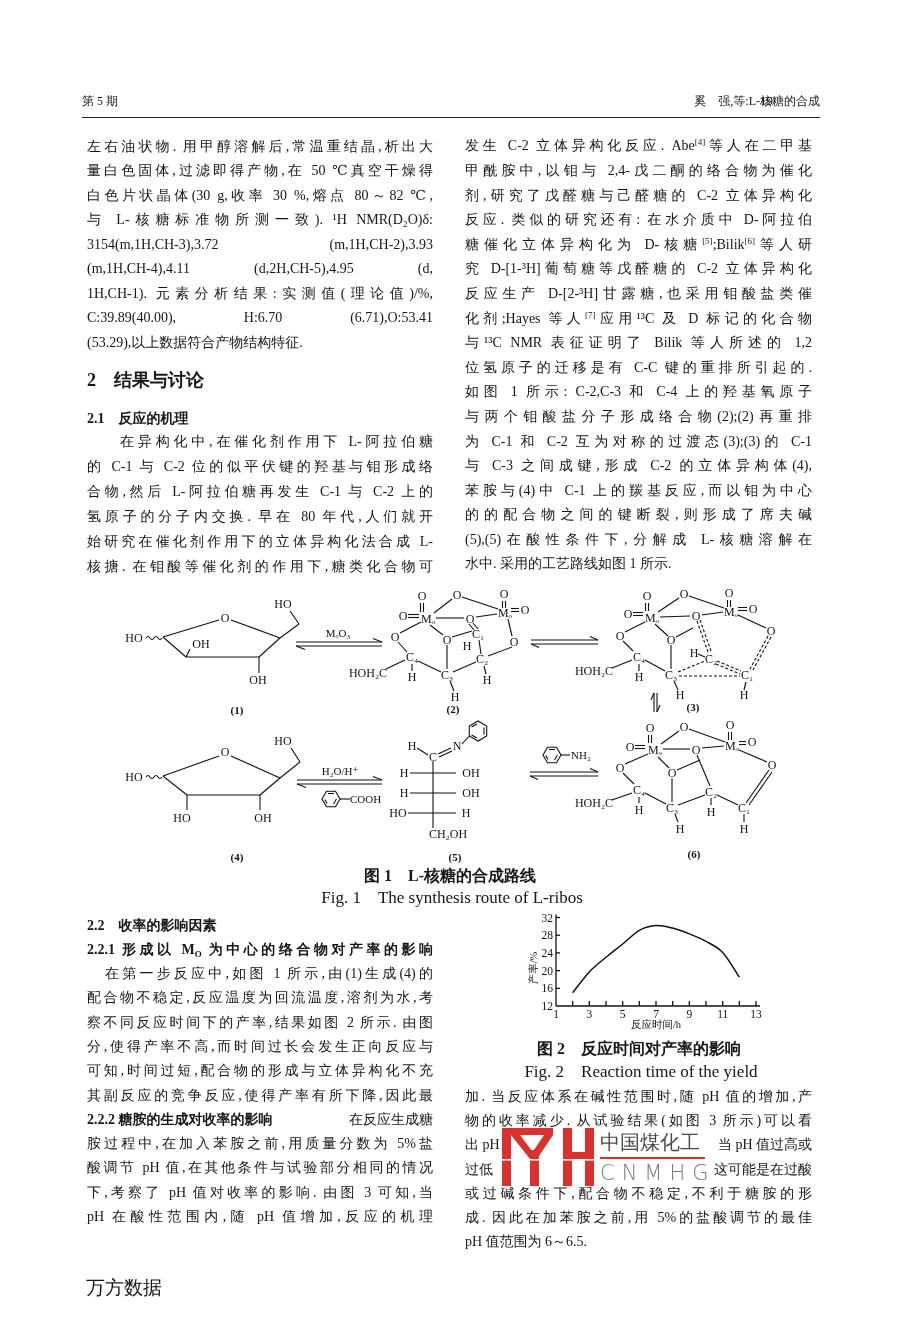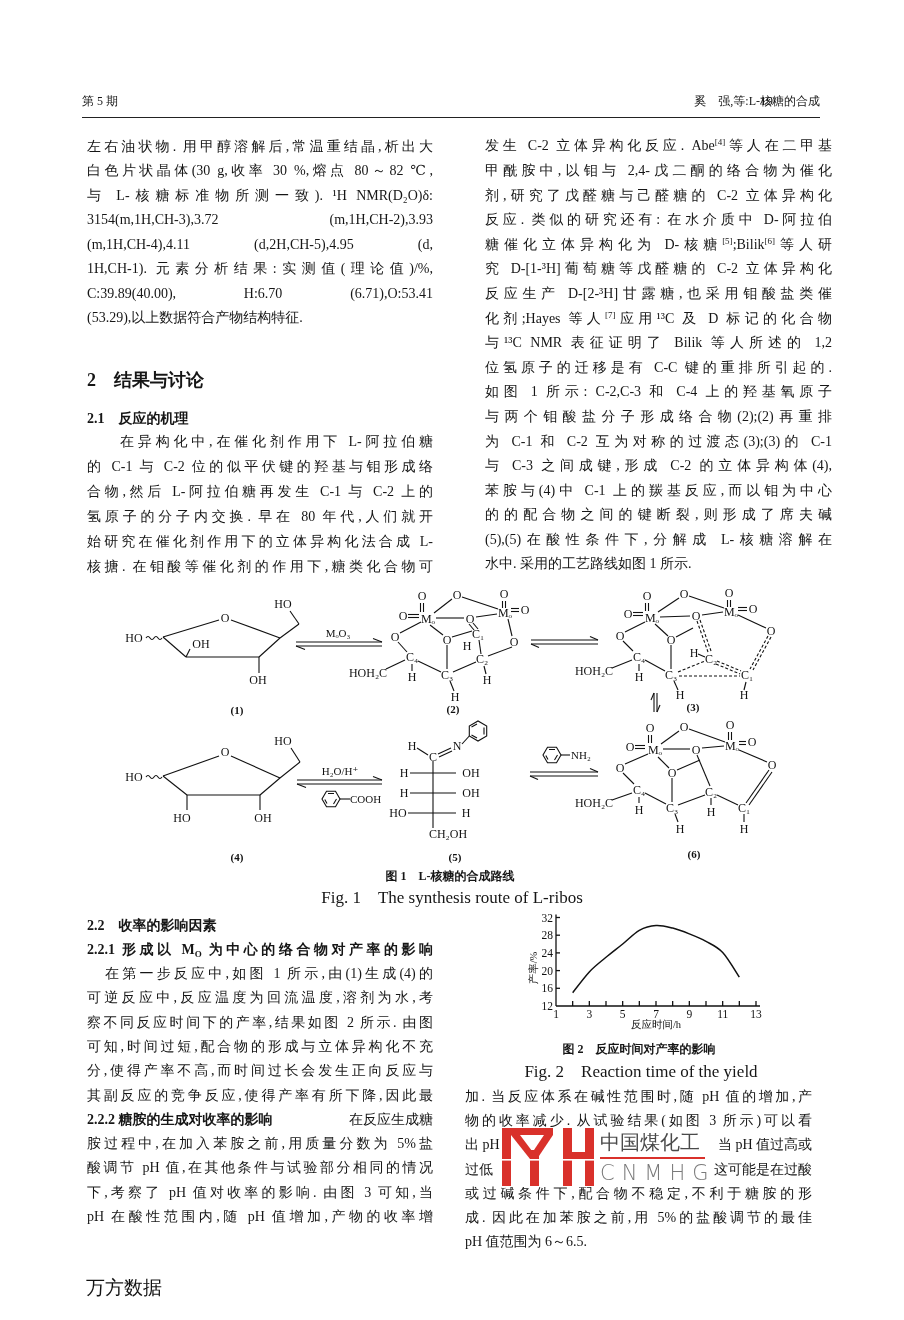--- a/index.html
+++ b/index.html
@@ -17,21 +17,21 @@
   .ra .ln { height:24.6px; line-height:24.6px; }
   .lc .ln { height:24.3px; line-height:24.3px; }
   .rb .ln { height:24.2px; line-height:24.2px; }
   .ln sup { font-size:9px; vertical-align:5px; line-height:0; }
   .ln sub { font-size:9px; vertical-align:-3px; line-height:0; }
   .sec-h { position:absolute; font-size:18px; font-weight:bold; line-height:24px; white-space:nowrap; }
   .sub-h { position:absolute; font-size:14px; font-weight:bold; line-height:24px; white-space:nowrap; }
   .bold { font-weight:bold; }
   .split { display:flex; justify-content:space-between;align-items:flex-end; }
   .cap { position:absolute; text-align:center; white-space:nowrap; line-height:18px; }
-  .cap-cn { font-size:12px; font-weight:bold; }
+  .cap-cn { font-size:16px; font-weight:bold; }
   .cap-en { font-size:17px; }
   .footer { position:absolute; left:86px; top:1274px; font-family:"DejaVu Sans","Liberation Sans",sans-serif; font-size:19px; line-height:26px; color:#111; }
   
   svg text { font-family:"Liberation Serif","DejaVu Serif",serif; fill:#111; }
   #fig1 line, #fig1 path { stroke:#111; stroke-width:1.1; fill:none; }
   #fig1 .dash { stroke-dasharray:3 2; }
   #fig1 text.at { font-size:12px; }
   #fig1 text.lab { font-size:11px; font-weight:bold; }
   #fig1 text.rg { font-size:11px; }
   #chart-svg .ax { stroke:#111; stroke-width:1.3; }
@@ -47,20 +47,21 @@
 </head>
 <body>
 
 <div class="hdr" style="left:82px;">第 5 期</div>
 <div class="hdr" style="left:82px;width:738px;text-align:right;">奚　强,等:L-核糖的合成</div>
 <div class="hdr" style="left:760px;width:46px;text-align:left;font-size:13px;">19</div>
 <div class="hdr-rule"></div>
 
 <div class="col la" style="left:87px;top:134.5px;width:346px;">
   <div class="ln">左右油状物. 用甲醇溶解后,常温重结晶,析出大</div>
+  <div class="ln">量白色固体,过滤即得产物,在 50 ℃真空干燥得</div>
   <div class="ln">白色片状晶体(30 g,收率 30 %,熔点 80～82 ℃,</div>
   <div class="ln">与 L-核糖标准物所测一致). ¹H NMR(D₂O)δ:</div>
   <div class="ln">3154(m,1H,CH-3),3.72 (m,1H,CH-2),3.93</div>
   <div class="ln">(m,1H,CH-4),4.11 (d,2H,CH-5),4.95 (d,</div>
   <div class="ln">1H,CH-1). 元素分析结果:实测值(理论值)/%,</div>
   <div class="ln">C:39.89(40.00), H:6.70 (6.71),O:53.41</div>
   <div class="ln last">(53.29),以上数据符合产物结构特征.</div>
 </div>
 
 <div class="sec-h" style="left:87px;top:368px;">2　结果与讨论</div>
@@ -68,21 +69,21 @@
 
 <div class="col lb" style="left:87px;top:429.2px;width:346px;">
   <div class="ln" style="padding-left:33px;">在异构化中,在催化剂作用下 L-阿拉伯糖</div>
   <div class="ln">的 C-1 与 C-2 位的似平伏键的羟基与钼形成络</div>
   <div class="ln">合物,然后 L-阿拉伯糖再发生 C-1 与 C-2 上的</div>
   <div class="ln">氢原子的分子内交换. 早在 80 年代,人们就开</div>
   <div class="ln">始研究在催化剂作用下的立体异构化法合成 L-</div>
   <div class="ln">核搪. 在钼酸等催化剂的作用下,糖类化合物可</div>
 </div>
 
-<div class="col ra" style="left:465px;top:134.4px;width:347px;margin-left:20px;">
+<div class="col ra" style="left:465px;top:134.4px;width:347px;">
   <div class="ln"><span>发生 C-2 立体异构化反应. Abe</span><sup>[4]</sup><span>等人在二甲基</span></div>
   <div class="ln">甲酰胺中,以钼与 2,4-戊二酮的络合物为催化</div>
   <div class="ln">剂,研究了戊醛糖与己醛糖的 C-2 立体异构化</div>
   <div class="ln">反应. 类似的研究还有: 在水介质中 D-阿拉伯</div>
   <div class="ln"><span>糖催化立体异构化为 D-核糖</span><sup>[5]</sup><span>;Bilik</span><sup>[6]</sup><span>等人研</span></div>
   <div class="ln">究 D-[1-³H]葡萄糖等戊醛糖的 C-2 立体异构化</div>
   <div class="ln">反应生产 D-[2-³H]甘露糖,也采用钼酸盐类催</div>
   <div class="ln"><span>化剂;Hayes 等人</span><sup>[7]</sup><span>应用¹³C 及 D 标记的化合物</span></div>
   <div class="ln">与¹³C NMR 表征证明了 Bilik 等人所述的 1,2</div>
   <div class="ln">位氢原子的迁移是有 C-C 键的重排所引起的.</div>
@@ -364,33 +365,33 @@
   </g>
 </svg>
 
 <div class="cap cap-cn" style="left:300px;width:300px;top:867px;">图 1　L-核糖的合成路线</div>
 <div class="cap cap-en" style="left:302px;width:300px;top:889px;">Fig. 1　The synthesis route of L-ribos</div>
 
 <div class="col lc" style="left:87px;top:913.5px;width:346px;">
   <div class="ln last bold">2.2　收率的影响因素</div>
   <div class="ln bold"><span>2.2.1 形成以 M</span><sub>O</sub><span> 为中心的络合物对产率的影响</span></div>
   <div class="ln" style="padding-left:18px;">在第一步反应中,如图 1 所示,由(1)生成(4)的</div>
-  <div class="ln">可逆反应中,反应温度为回流温度,溶剂为水,考</div>
+  <div class="ln">配合物不稳定,反应温度为回流温度,溶剂为水,考</div>
   <div class="ln">察不同反应时间下的产率,结果如图 2 所示. 由图</div>
+  <div class="ln">分,使得产率不高,而时间过长会发生正向反应与</div>
   <div class="ln">可知,时间过短,配合物的形成与立体异构化不充</div>
-  <div class="ln">分,使得产率不高,而时间过长会发生正向反应与</div>
   <div class="ln">其副反应的竞争反应,使得产率有所下降,因此最</div>
   <div class="ln split">
       <span class="bold">2.2.2 糖胺的生成对收率的影响</span>
       <span>在反应生成糖</span>
     </div>
   <div class="ln">胺过程中,在加入苯胺之前,用质量分数为 5%盐</div>
   <div class="ln">酸调节 pH 值,在其他条件与试验部分相同的情况</div>
   <div class="ln">下,考察了 pH 值对收率的影响. 由图 3 可知,当</div>
-  <div class="ln">pH 在酸性范围内,随 pH 值增加,产物的收率增</div>
+  <div class="ln">pH 在酸性范围内,随 pH 值增加,反应的机理</div>
 </div>
 
 <svg id="chart-svg" width="290" height="130" viewBox="500 905 290 130" style="position:absolute;left:500px;top:905px;">
     <line x1="556" y1="914.5" x2="556" y2="1006" class="ax"></line>
     <line x1="556" y1="1006" x2="760" y2="1006" class="ax"></line>
     <text x="553" y="1010" text-anchor="end" class="tk">12</text>
     <line x1="556" y1="988.3" x2="560" y2="988.3" class="ax"></line>
     <text x="553" y="992.3" text-anchor="end" class="tk">16</text>
     <line x1="556" y1="970.6" x2="560" y2="970.6" class="ax"></line>
     <text x="553" y="974.6" text-anchor="end" class="tk">20</text>

